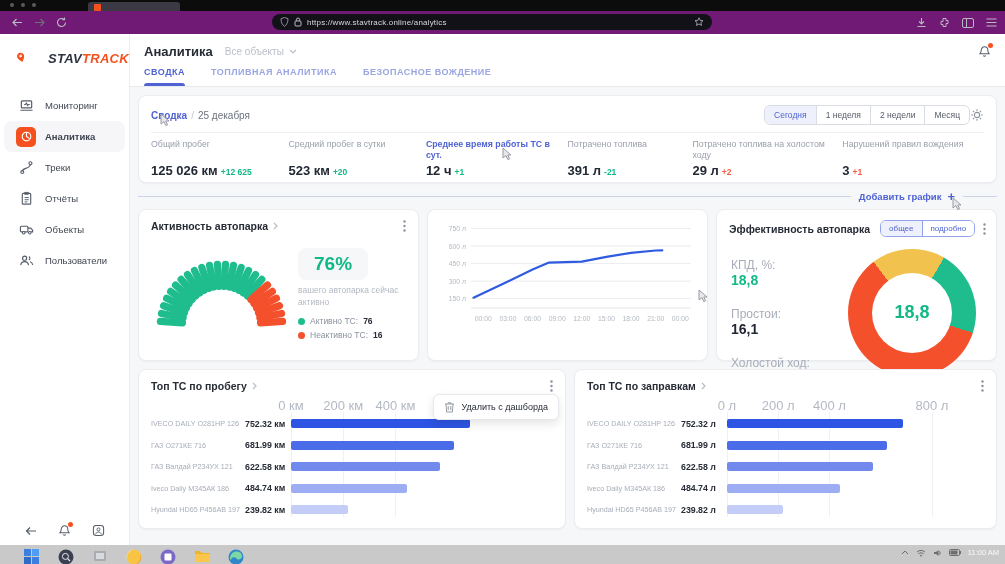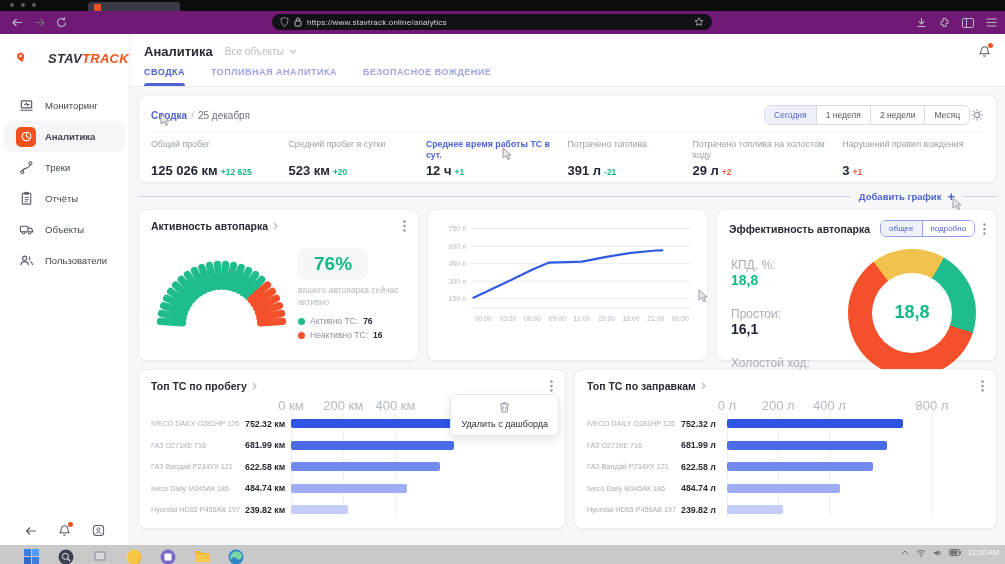--- a/index.html
+++ b/index.html
@@ -110,21 +110,21 @@
   .hbar-ticks span { position:absolute; transform:translateX(-50%); font-size:13px; color:#b3b9c3; white-space:nowrap;text-align:center; }
   .hbar-grid { position:absolute; left:152px; right:18px; top:18px; bottom:4px; }
   .hbar-grid i { position:absolute; top:0; bottom:0; width:1px; background:#eef0f4; }
   .hbar-rows { margin-top:17px; position:relative; }
   .hbar-row { display:flex; align-items:center; height:21.5px; }
   .hbar-name { width:94px; font-size:7.2px; color:#a7adb8; white-space:nowrap; overflow:hidden; }
   .hbar-val { width:46px; font-size:8.8px; font-weight:bold; color:#262b35; text-align:right; padding-right:19px; white-space:nowrap; flex:0 0 auto; }
   .hbar-track { flex:1; position:relative; height:9px; }
   .hbar-bar { position:absolute; left:0; top:0; height:9px; border-radius:2px; }
 
-  .ctx-menu { position:absolute; top:24px; right:6px; background:#fff; border:1px solid #e6e8ee; border-radius:6px; box-shadow:0 4px 10px rgba(0,0,0,.1); padding:6px 10px; display:flex; align-items:center; gap:6px; z-index:6;flex-direction:column; }
+  .ctx-menu { position:absolute; top:24px; right:6px; background:#fff; border:1px solid #e6e8ee; border-radius:6px; box-shadow:0 4px 10px rgba(0,0,0,.1); padding:6px 10px; display:flex; align-items:center; gap:6px; z-index:6; }
   .ctx-menu span { font-size:9px; color:#262b35; white-space:nowrap; }
 
   .cursor { position:absolute; z-index:9; pointer-events:none; }
 
   
   .taskbar { position:absolute; left:0; right:0; bottom:0; height:19px; background:#c9c9c9; overflow:hidden; }
   .tb-icons { position:absolute; left:24px; top:4px; display:flex; gap:17px; }
   .tb-icons .ico { width:17px; height:17px; flex:0 0 auto; }
   .tb-tray { position:absolute; right:6px; top:3px; display:flex; align-items:center; gap:7px; color:#6e6e6e; }
   .tb-time { font-size:7.5px; color:#fafafa; }

